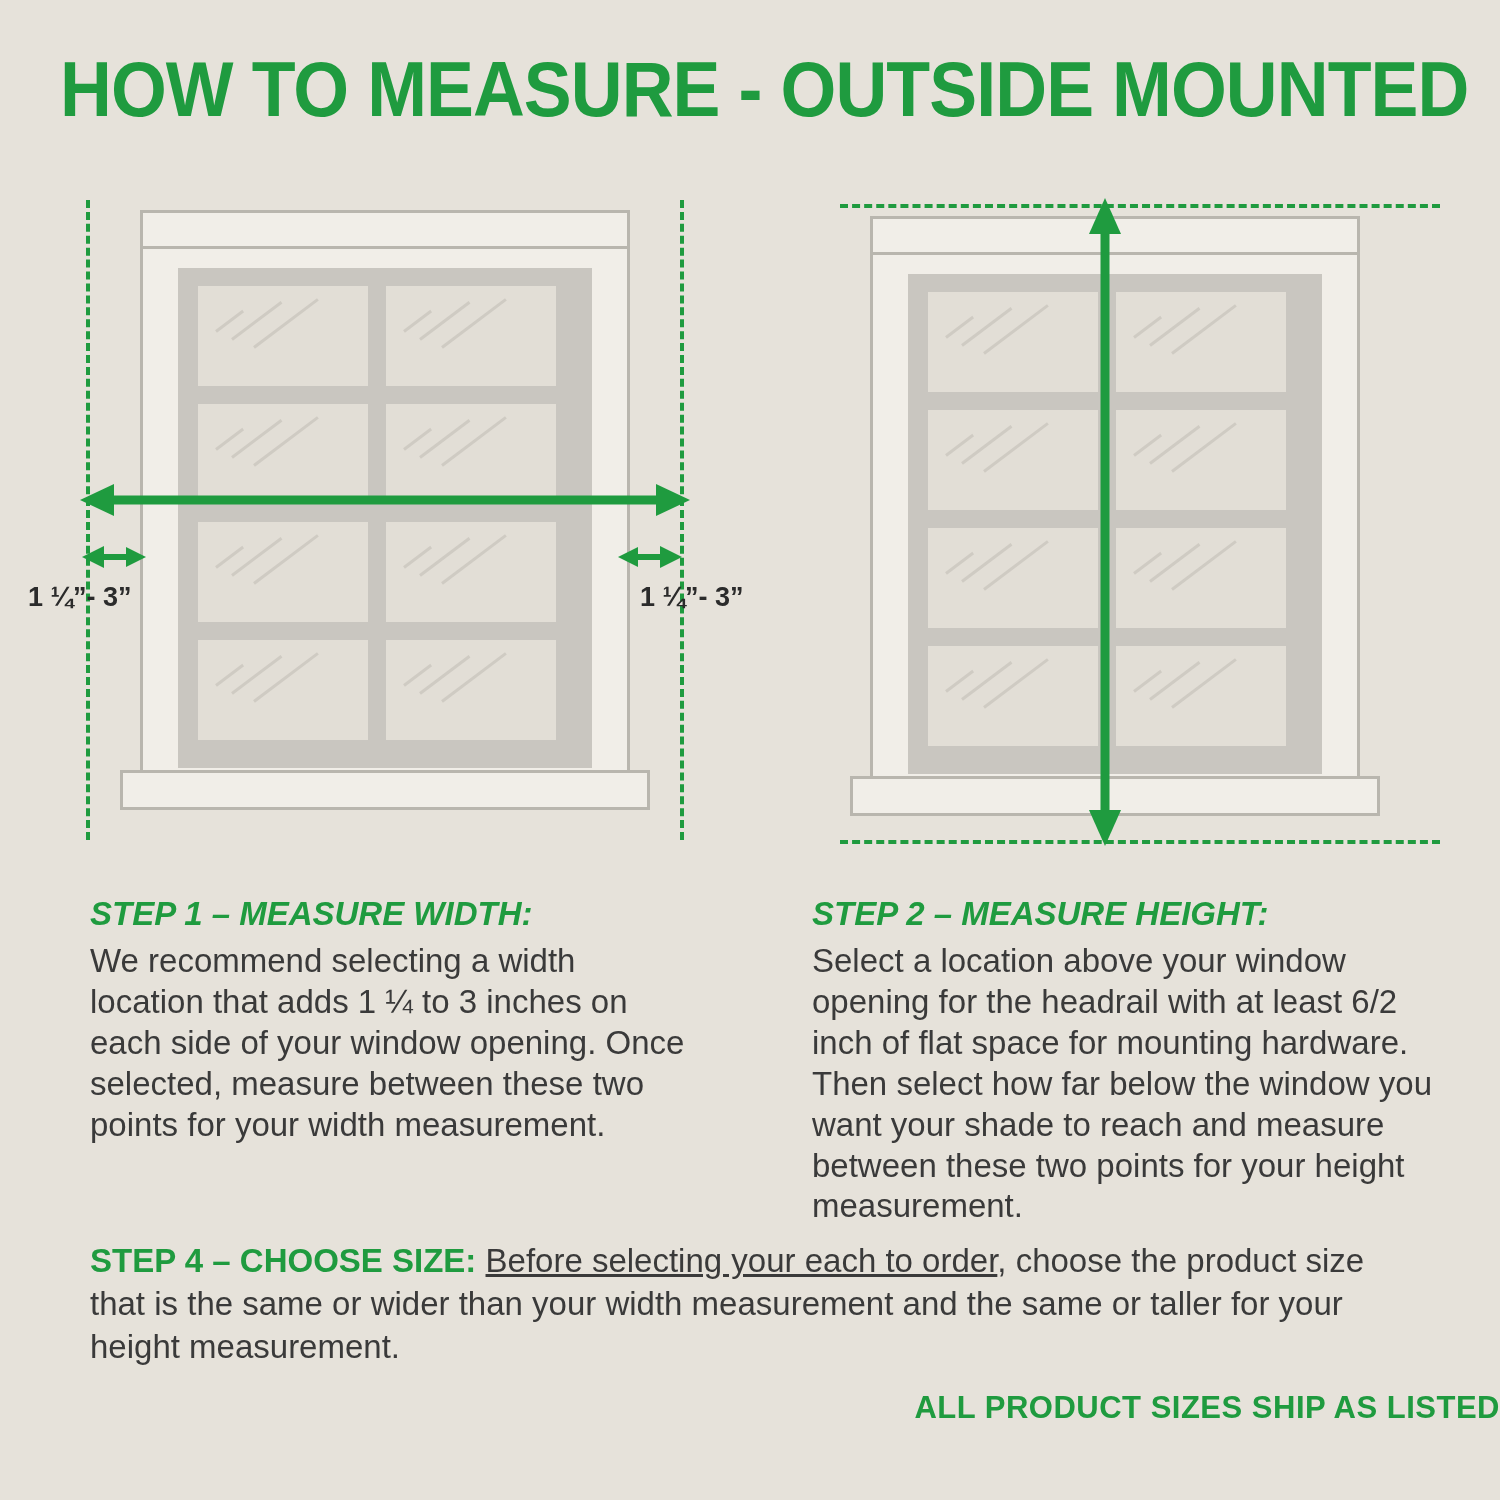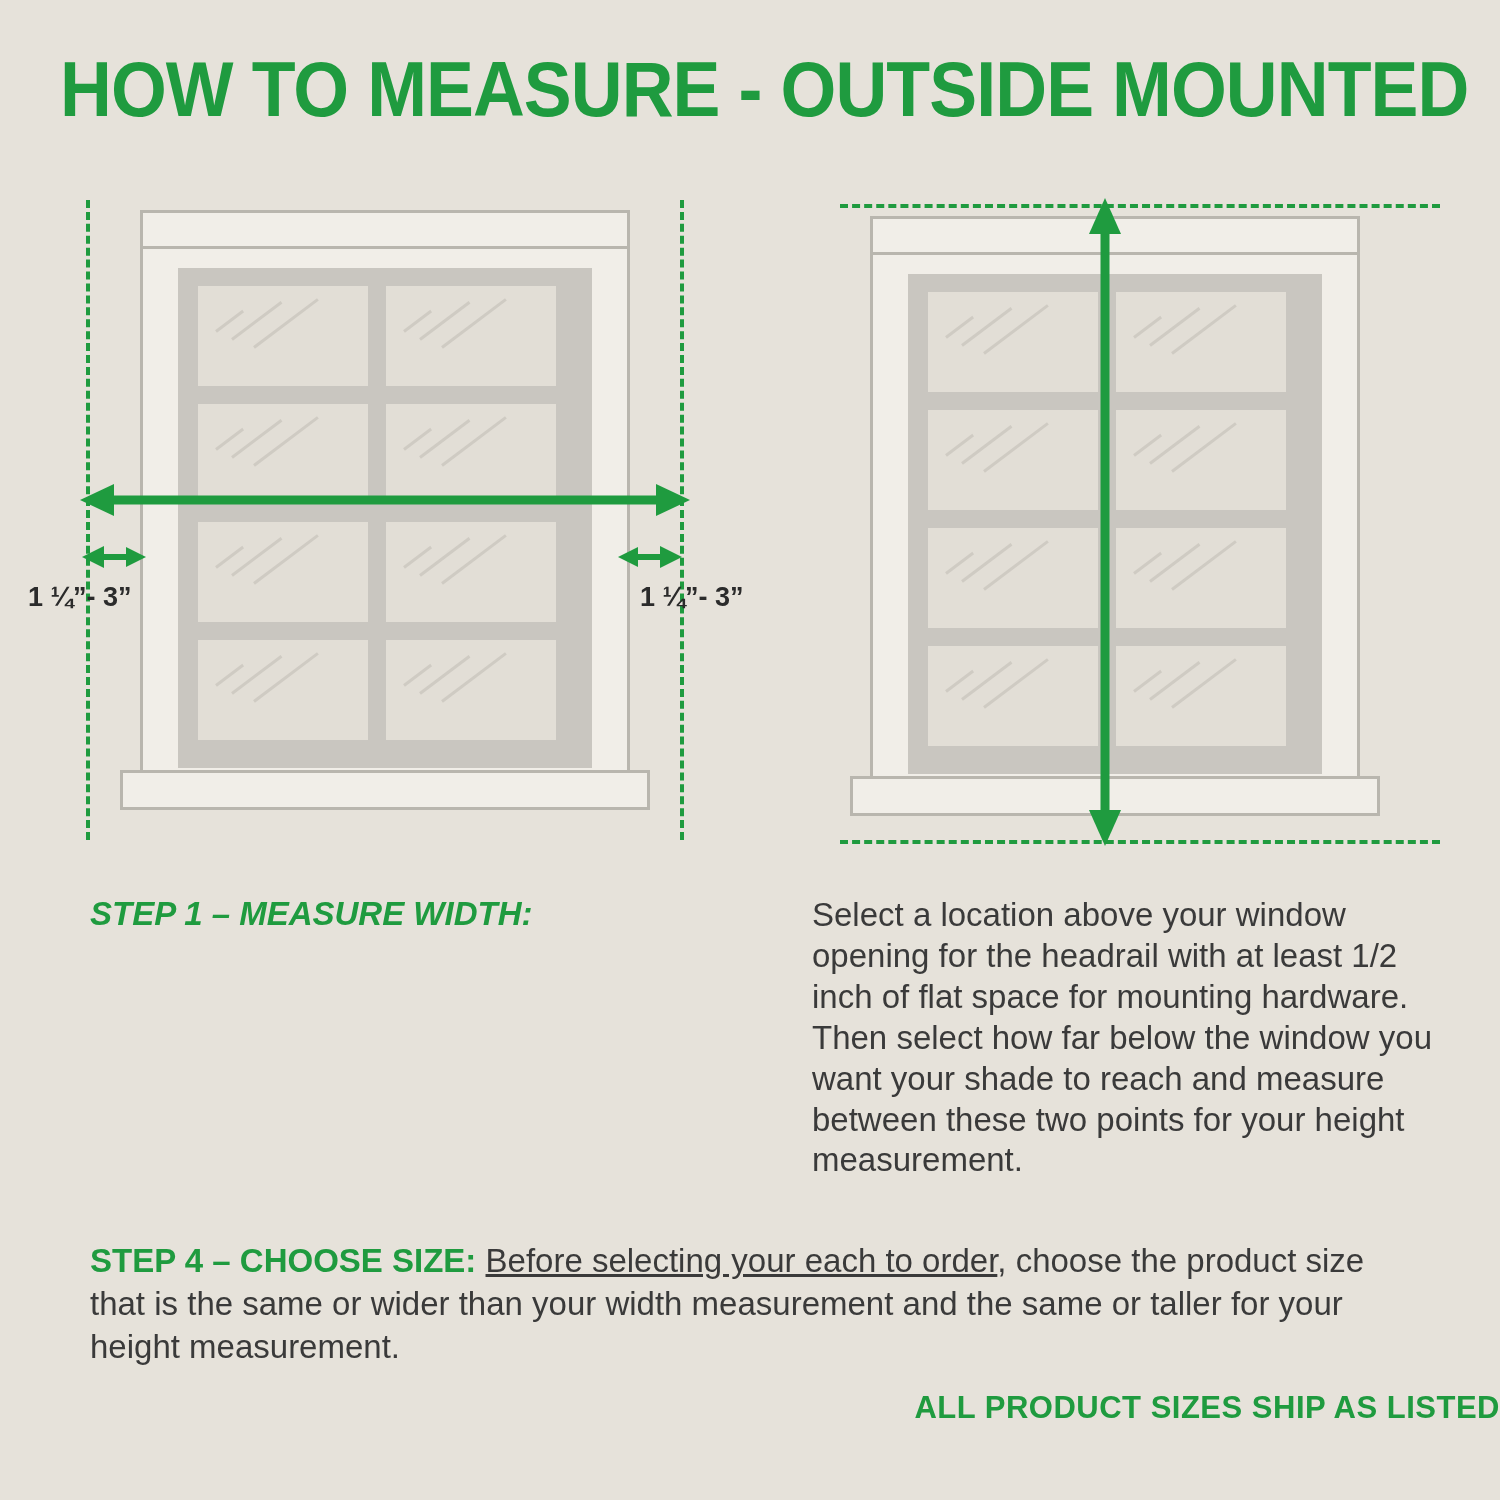--- a/index.html
+++ b/index.html
@@ -316,23 +316,25 @@
         <line x1="20" y1="26" x2="20" y2="622" stroke="#1f9b3f" stroke-width="9"></line>
         <polygon points="20,0 4,36 36,36" fill="#1f9b3f"></polygon>
         <polygon points="20,648 4,612 36,612" fill="#1f9b3f"></polygon>
       </svg>
     </div>
   </div>
 
   <div class="steps">
     <div class="col left">
       <div class="step-head">STEP 1 – MEASURE WIDTH:</div>
+      <div class="step-body">We recommend selecting a width location that adds 1 ¼ to 3 inches on each side of your window opening.  Once selected, measure between these two points for your width measurement.</div>
     </div>
     <div class="col right">
-      <div class="step-body">Select a location above your window opening for the headrail with at least 1/2 inch of flat space for mounting hardware.  Then select how far below the window you want your shade to reach and measure between these two points for your height measurement.</div>
+      <div class="step-head">STEP 2 – MEASURE HEIGHT:</div>
+      <div class="step-body">Select a location above your window opening for the headrail with at least 6/2 inch of flat space for mounting hardware.  Then select how far below the window you want your shade to reach and measure between these two points for your height measurement.</div>
     </div>
   </div>
 
   <div class="step3">
     <span class="hd">STEP 4 – CHOOSE SIZE:</span>
     <span class="ul">Before selecting your each to order</span><span>, choose the product size that is the same or wider than your width measurement and the same or taller for your height measurement.</span>
   </div>
 
   <div class="footer">ALL PRODUCT SIZES SHIP AS LISTED</div>
 </div>

